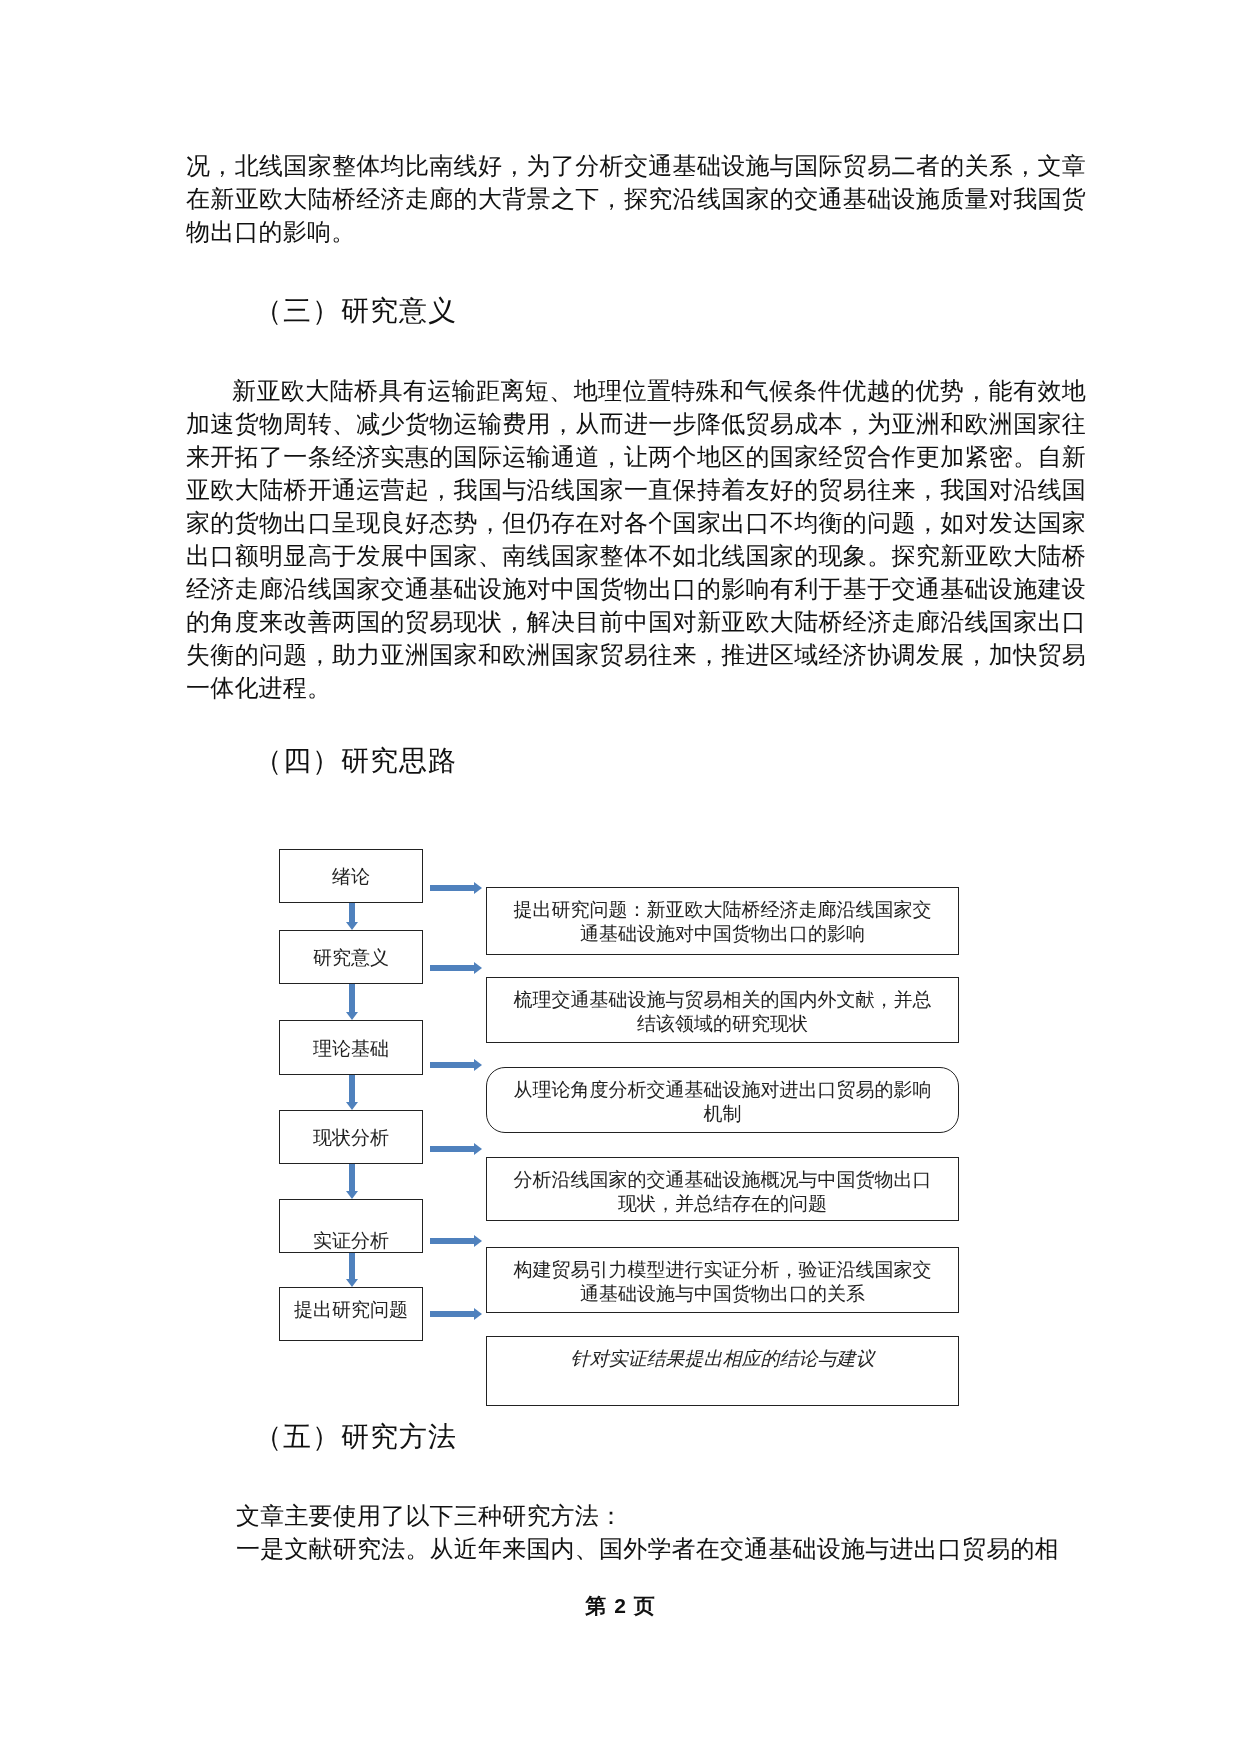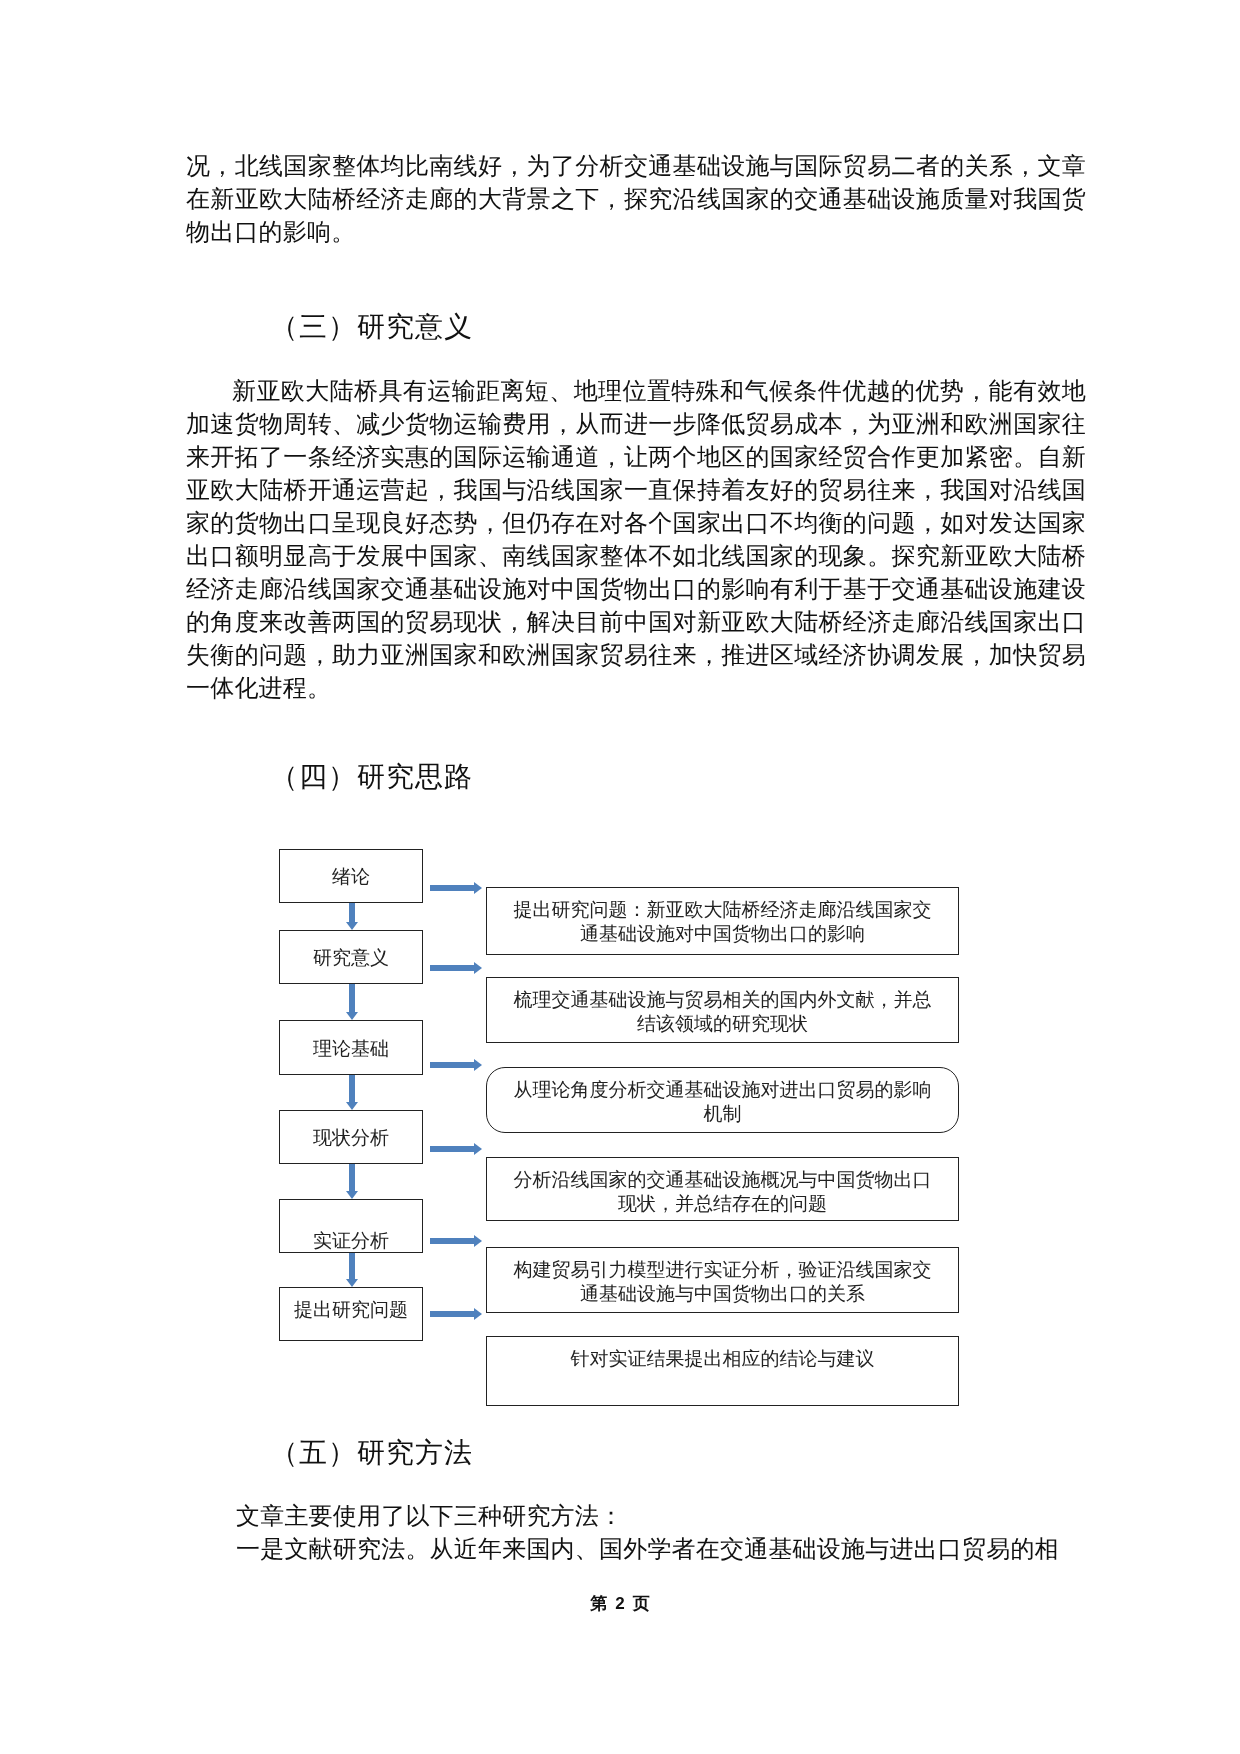--- a/index.html
+++ b/index.html
@@ -1,30 +1,30 @@
 <!DOCTYPE html>
 <html><head>
 <meta charset="utf-8">
 <style>
   html, body { margin: 0; padding: 0; background: #ffffff; }
   body { width: 1240px; height: 1754px; position: relative; overflow: hidden;
          font-family: "DejaVu Sans", "Liberation Sans", sans-serif; color: #111; }
   .para { position: absolute; left: 186px; width: 900px; font-size: 24px; line-height: 33px;
           text-align: justify; letter-spacing: 0.2px; margin: 0; }
   .indent { text-indent: 46px; }
-  .heading { position: absolute; left: 254px; font-size: 28px; font-weight: normal; margin: 16px;
+  .heading { position: absolute; left: 254px; font-size: 28px; font-weight: normal; margin: 0;
              letter-spacing: 1px; }
   .box { position: absolute; border: 1.5px solid #222; background: #fff; box-sizing: border-box;
          font-size: 19px; line-height: 24px; text-align: center; color: #222; }
   .lbox { left: 279px; width: 144px; height: 54px; display: flex; align-items: center; justify-content: center; }
   .rbox { left: 486px; width: 473px; padding: 9px 24px 0 24px; margin-top: 48px; }
   .harrow { position: absolute; left: 430px; width: 52px; height: 12px; }
   .varrow { position: absolute; left: 346px; width: 12px; height: 34px; }
   .footer { position: absolute; top: 1592px; left: 0; width: 1240px; text-align: center;
-            font-size: 17px; font-weight: bold; font-family: "Liberation Sans", "DejaVu Sans", sans-serif; }
+            font-size: 21px; font-weight: bold; font-family: "Liberation Sans", "DejaVu Sans", sans-serif; }
   .footer span { margin: 0 4px; }
 </style>
 </head>
 <body>
 
 <p class="para" style="top:150px;">况，北线国家整体均比南线好，为了分析交通基础设施与国际贸易二者的关系，文章在新亚欧大陆桥经济走廊的大背景之下，探究沿线国家的交通基础设施质量对我国货物出口的影响。</p>
 
 <h2 class="heading" style="top:292px;">（三）研究意义</h2>
 
 <p class="para indent" style="top:375px;">新亚欧大陆桥具有运输距离短、地理位置特殊和气候条件优越的优势，能有效地加速货物周转、减少货物运输费用，从而进一步降低贸易成本，为亚洲和欧洲国家往来开拓了一条经济实惠的国际运输通道，让两个地区的国家经贸合作更加紧密。自新亚欧大陆桥开通运营起，我国与沿线国家一直保持着友好的贸易往来，我国对沿线国家的货物出口呈现良好态势，但仍存在对各个国家出口不均衡的问题，如对发达国家出口额明显高于发展中国家、南线国家整体不如北线国家的现象。探究新亚欧大陆桥经济走廊沿线国家交通基础设施对中国货物出口的影响有利于基于交通基础设施建设的角度来改善两国的贸易现状，解决目前中国对新亚欧大陆桥经济走廊沿线国家出口失衡的问题，助力亚洲国家和欧洲国家贸易往来，推进区域经济协调发展，加快贸易一体化进程。</p>
@@ -94,21 +94,21 @@
       <polygon points="44,0 52,6 44,12" fill="#4f81bd"></polygon>
     </svg>
   <svg class="varrow" style="top:1253px;height:34px;" viewBox="0 0 12 34">
       <rect x="3" y="0" width="6" height="27" fill="#4f81bd"></rect>
       <polygon points="0,26 12,26 6,34" fill="#4f81bd"></polygon>
     </svg>
 
   <div class="box lbox" style="top:1287px;height:54px;align-items:flex-start;padding-top:9px;">
       <span>提出研究问题</span>
     </div>
-  <div class="box rbox" style="top:1288px;height:70px;"><span>针对实证结果提出相应的结论与建议</span></div>
+  <div class="box rbox" style="top:1288px;height:70px;font-style:italic;"><span>针对实证结果提出相应的结论与建议</span></div>
   <svg class="harrow" style="top:1308px;" viewBox="0 0 52 12">
       <rect x="0" y="3" width="44" height="6" fill="#4f81bd"></rect>
       <polygon points="44,0 52,6 44,12" fill="#4f81bd"></polygon>
     </svg>
 </div>
 
 <h2 class="heading" style="top:1418px;">（五）研究方法</h2>
 
 <p class="para" style="top:1500px;left:236px;width:850px;">文章主要使用了以下三种研究方法：</p>
 <p class="para" style="top:1533px;left:236px;width:860px;white-space:nowrap;">一是文献研究法。从近年来国内、国外学者在交通基础设施与进出口贸易的相</p>

